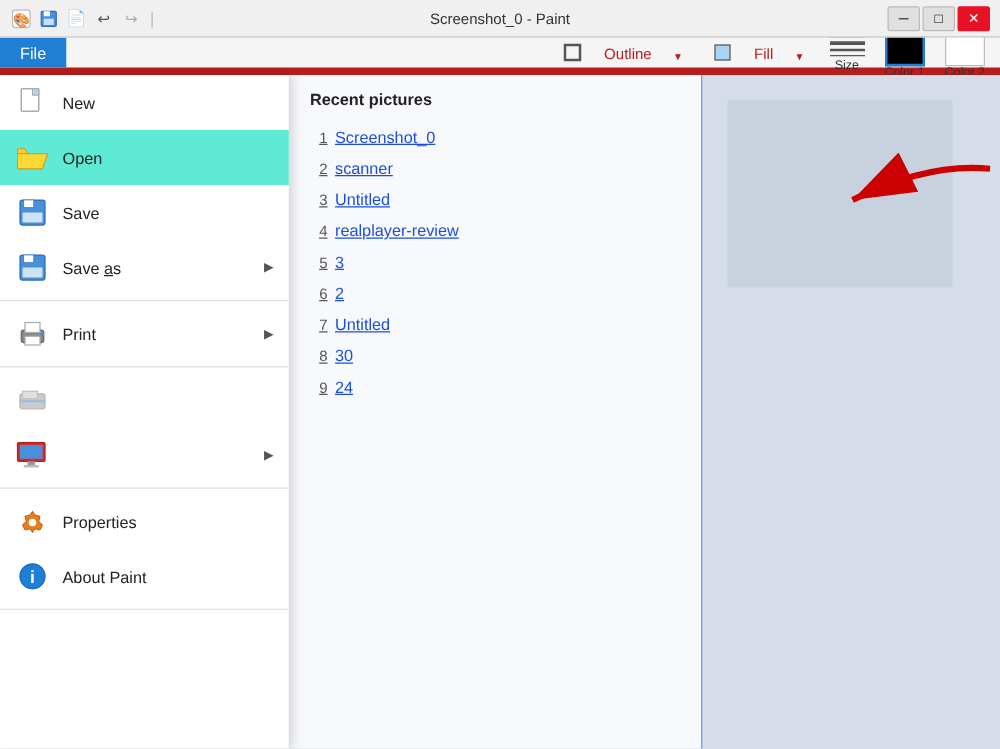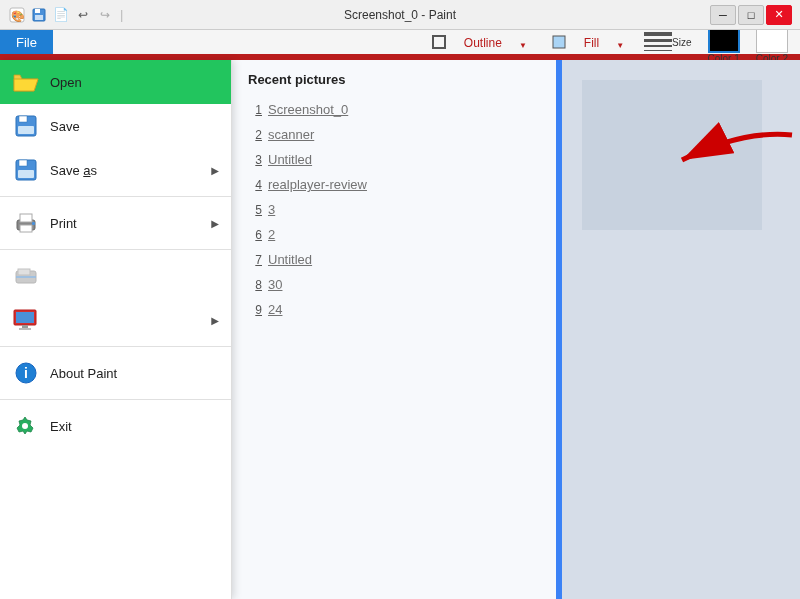--- a/index.html
+++ b/index.html
@@ -107,21 +107,21 @@
       border: 2px solid #1f7fd4;
     }
     .color-box-white {
       width: 32px;
       height: 32px;
       background: #fff;
       border: 1px solid #bbb;
     }
     .size-section {
       display: flex;
-      flex-direction: row;
+      flex-direction: column;
       align-items: center;
       font-size: 11px;
       color: #333;
       justify-content: space-between;
     }
     .size-lines {
       display: flex;
       flex-direction: column;
       gap: 3px;
       margin-bottom: 2px;
@@ -160,21 +160,21 @@
     }
     .menu-item {
       display: flex;
       align-items: center;
       padding: 8px 12px;
       cursor: pointer;
       gap: 10px;
       position: relative;
     }
     .menu-item:hover, .menu-item.active {
-      background: #22c55e;
+      background: #5eead4;
     }
     .menu-item-icon {
       width: 28px;
       height: 28px;
       display: flex;
       align-items: center;
       justify-content: center;
       flex-shrink: 0;
     }
     .menu-item-label {
@@ -189,21 +189,21 @@
     .menu-separator {
       height: 1px;
       background: #e0e0e0;
       margin: 4px 0;
     }
 
     
     .recent-panel {
       width: 330px;
       background: #f7f9fc;
-      border-right: 6px solid #3b82f6;
+      border-right: 1px solid #3b82f6;
       padding: 12px 0;
     }
     .recent-title {
       font-size: 13px;
       font-weight: 600;
       color: #222;
       padding: 0 16px 10px 16px;
     }
     .recent-item {
       display: flex;
@@ -214,21 +214,21 @@
     }
     .recent-num {
       font-size: 12px;
       color: #555;
       width: 14px;
       text-align: right;
       text-decoration: underline;
     }
     .recent-name {
       font-size: 13px;
-      color: #737373;
+      color: #1d4ed8;
       text-decoration: underline;
     }
 
     
     .canvas-area {
       flex: 1;
       background: #d6dde8;
       position: relative;
       overflow: hidden;
     }
@@ -327,20 +327,30 @@
       <span style="font-size:10px;text-align:center;">Color
 2</span>
     </div>
   </div>
 </div>
 
 <div class="main-area">
 
   <div class="file-menu">
 
+    <div class="menu-item">
+      <div class="menu-item-icon">
+        <svg width="26" height="26" viewBox="0 0 26 26">
+          <rect x="4" y="2" width="14" height="18" rx="1" fill="white" stroke="#aaa" stroke-width="1.2"></rect>
+          <polygon points="13,2 18,7 13,7" fill="#bcd5ea" stroke="#aaa" stroke-width="0.8"></polygon>
+          <rect x="13" y="2" width="5" height="5" fill="#bcd5ea" stroke="#aaa" stroke-width="0.8"></rect>
+        </svg>
+      </div>
+      <span class="menu-item-label">New</span>
+    </div>
 
     <div class="menu-item active">
       <div class="menu-item-icon">
         <svg width="28" height="26" viewBox="0 0 28 26">
 
           <path d="M2,8 L2,22 L22,22 L26,10 L10,10 L8,6 L2,6 Z" fill="#f5c842" stroke="#c8a020" stroke-width="0.8"></path>
           <path d="M2,10 L26,10 L22,22 L2,22 Z" fill="#fdd835" stroke="#c8a020" stroke-width="0.8"></path>
         </svg>
       </div>
       <span class="menu-item-label">Open</span>
@@ -404,42 +414,42 @@
           <rect x="3" y="3" width="18" height="11" fill="#4a90d9"></rect>
           <rect x="9" y="16" width="6" height="3" fill="#999"></rect>
           <rect x="6" y="19" width="12" height="2" fill="#bbb"></rect>
         </svg>
       </div>
       <span class="menu-item-arrow">▶</span>
     </div>
 
     <div class="menu-separator"></div>
 
+    <div class="menu-item">
+      <div class="menu-item-icon">
+        <svg width="24" height="22" viewBox="0 0 24 22">
+          <path d="M6,18 L4,14 L7,11 L6,7 L10,6 L12,3 L14,6 L18,7 L17,11 L20,14 L18,18 L14,17 L12,20 L10,17 Z" fill="#e67e22" stroke="#d35400" stroke-width="0.8"></path>
+          <circle cx="12" cy="12" r="3" fill="white"></circle>
+        </svg>
+      </div>
+      <span class="menu-item-label">Properties</span>
+    </div>
 
     <div class="menu-item">
       <div class="menu-item-icon">
         <svg width="24" height="24" viewBox="0 0 24 24">
           <circle cx="12" cy="12" r="10" fill="#1f7fd4" stroke="#1565c0"></circle>
           <text x="10" y="17" font-size="14" fill="white" font-weight="bold">i</text>
         </svg>
       </div>
       <span class="menu-item-label">About Paint</span>
     </div>
 
     <div class="menu-separator"></div>
 
-    <div class="menu-item">
-      <div class="menu-item-icon">
-        <svg width="26" height="24" viewBox="0 0 26 24">
-          <path d="M6,18 L4,14 L7,11 L6,7 L10,6 L12,3 L14,6 L18,7 L17,11 L20,14 L18,18 L14,17 L12,20 L10,17 Z" fill="#27ae60" stroke="#1e8449" stroke-width="0.8"></path>
-          <circle cx="12" cy="12" r="3" fill="white"></circle>
-        </svg>
-      </div>
-      <span class="menu-item-label">Exit</span>
-    </div>
   </div>
 
   <div class="recent-panel">
     <div class="recent-title">Recent pictures</div>
     <div id="recent-list">
         <div class="recent-item">
       <span class="recent-num">1</span>
       <span class="recent-name">Screenshot_0</span>
     </div>
         <div class="recent-item">

